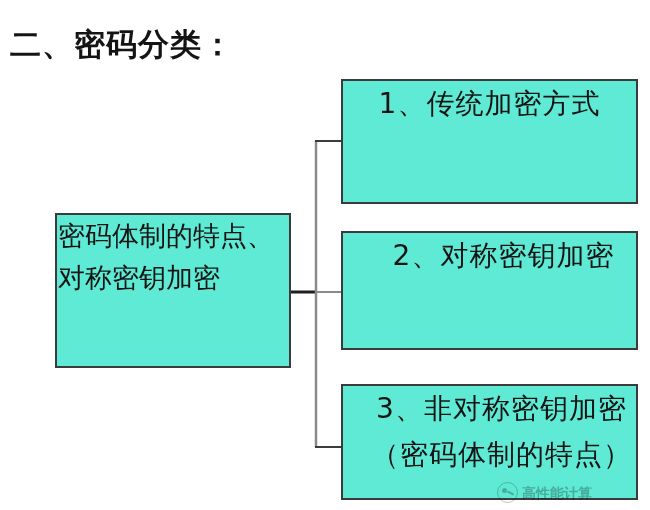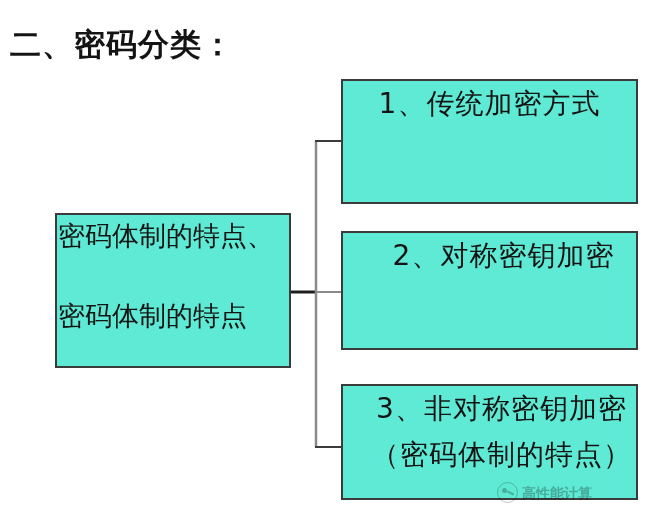--- a/index.html
+++ b/index.html
@@ -49,21 +49,20 @@
     justify-content: flex-start;
   }
 
   .node-left {
     left: 55px;
     top: 201px;
     width: 236px;
     height: 155px;
     align-items: flex-start;
     padding-left: 1px;
-    gap: 38px;
   }
   .node-left .line {
     font-size: 27px;
     line-height: 42px;
     white-space: nowrap;
     color: #141414;
   }
 
   .node-right {
     left: 341px;
@@ -156,21 +155,21 @@
 
     <line x1="315" y1="129" x2="341" y2="129" stroke="#3b3b3b" stroke-width="2"></line>
 
     <line x1="315" y1="280" x2="341" y2="280" stroke="#8a8a8a" stroke-width="2"></line>
 
     <line x1="315" y1="435" x2="341" y2="435" stroke="#3b3b3b" stroke-width="2"></line>
   </svg>
 
   <div class="node node-left" id="node-root">
     <div class="line">密码体制的特点、</div>
-    <div class="line">密码体制的特点</div>
+    <div class="line">对称密钥加密</div>
   </div>
 
   <div class="node node-right" id="node-r1">
     <div class="line">1、传统加密方式</div>
   </div>
 
   <div class="node node-right" id="node-r2">
     <div class="line">2、对称密钥加密</div>
   </div>
 

